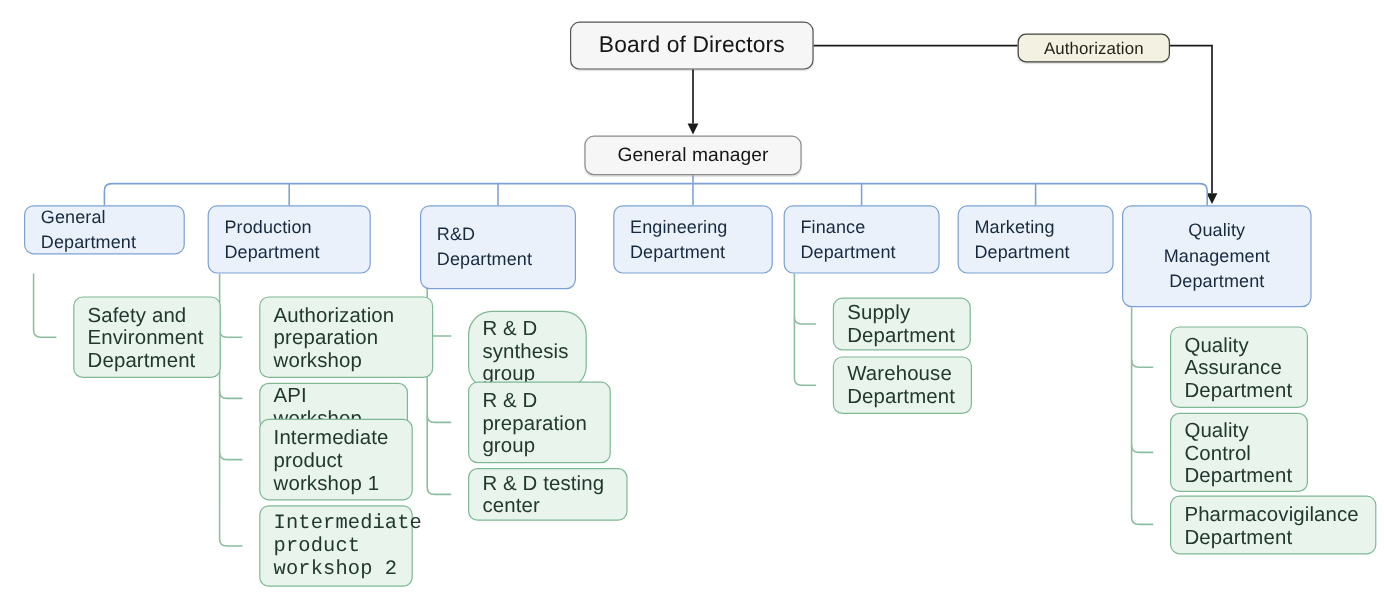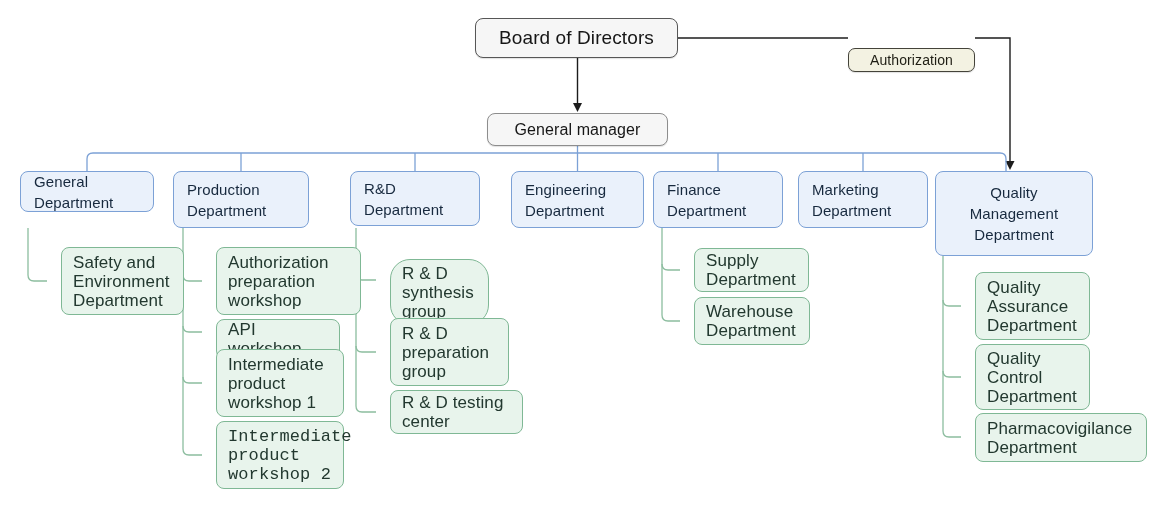--- a/index.html
+++ b/index.html
@@ -28,21 +28,20 @@
   .gray{
     background:var(--gray-fill,#F6F6F6);border:1.5px solid #565656;color:#161616;
     justify-content:center;text-align:center;box-shadow:0 1px 1px rgba(0,0,0,.12);
   }
   .board{font-size:19px;text-align:center;}
   .gm{font-size:16px;border-color:#8d8d8d;}
   .auth{
     background:var(--authorization-fill,#F3F2E2);border:1.3px solid #44433A;color:#1F1E14;
     font-size:14px;justify-content:center;text-align:center;border-radius:7px;
     box-shadow:0 1px 1px rgba(0,0,0,.12);
-    margin-top:20px;
   }
 </style>
 </head>
 <body>
 
 <div class="stage">
 
   <svg class="edges" viewBox="0 0 1153 507" width="1153" height="507" aria-hidden="true">
 
     <path class="k" d="M678 38 H848"></path>
@@ -72,21 +71,21 @@
     <path class="g" d="M943 300 Q943 306 949 306 H961"></path>
     <path class="g" d="M943 371 Q943 377 949 377 H961"></path>
   </svg>
 
   <div class="box gray board" style="left:475px;top:18px;width:203px;height:40px;">Board of Directors</div>
   <div class="box auth" style="left:848px;top:28px;width:127px;height:24px;">Authorization</div>
   <div class="box gray gm" style="left:487px;top:113px;width:181px;height:33px;">General manager</div>
 
   <div class="box dept" style="left:20px;top:171px;width:134px;height:41px;">General Department</div>
   <div class="box dept" style="left:173px;top:171px;width:136px;height:57px;">Production Department</div>
-  <div class="box dept" style="left:350px;top:171px;width:130px;height:55px;">R&amp;D Department</div>
+  <div class="box dept" style="left:350px;top:171px;width:130px;height:70px;">R&amp;D Department</div>
   <div class="box dept" style="left:511px;top:171px;width:133px;height:57px;">Engineering Department</div>
   <div class="box dept" style="left:653px;top:171px;width:130px;height:57px;">Finance Department</div>
   <div class="box dept" style="left:798px;top:171px;width:130px;height:57px;">Marketing Department</div>
   <div class="box dept" style="left:935px;top:171px;width:158px;height:85px;text-align:center;">Quality Management Department</div>
 
   <div class="box sub" style="left:47px;top:247px;width:123px;height:68px;">Safety and Environment Department</div>
 
   <div class="box sub" style="left:202px;top:247px;width:145px;height:68px;">Authorization preparation workshop</div>
   <div class="box sub" style="left:202px;top:319px;width:124px;height:40px;">API workshop</div>
   <div class="box sub" style="left:202px;top:349px;width:128px;height:68px;">Intermediate product workshop 1</div>

